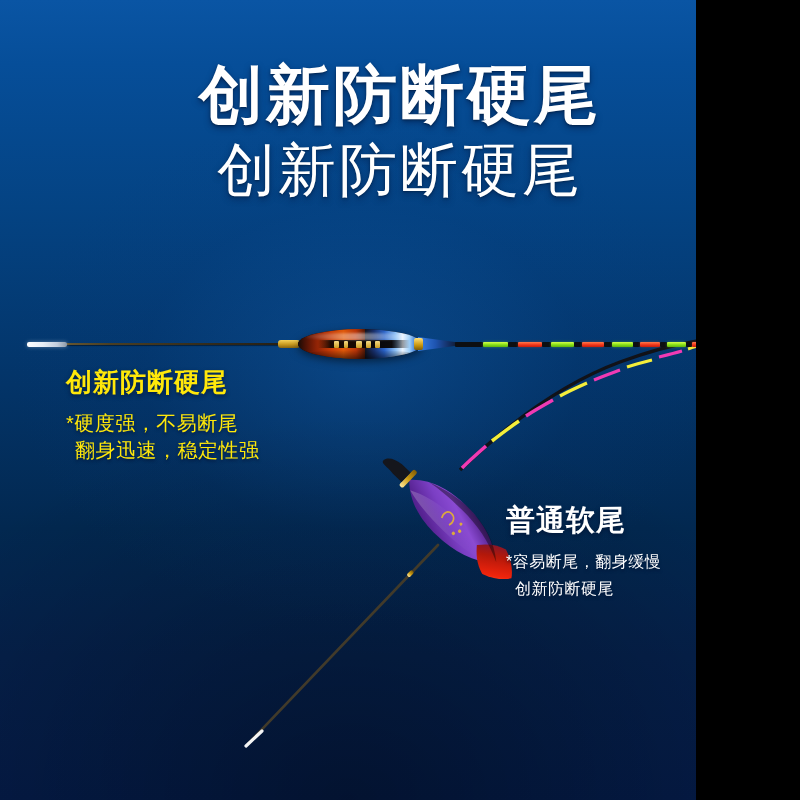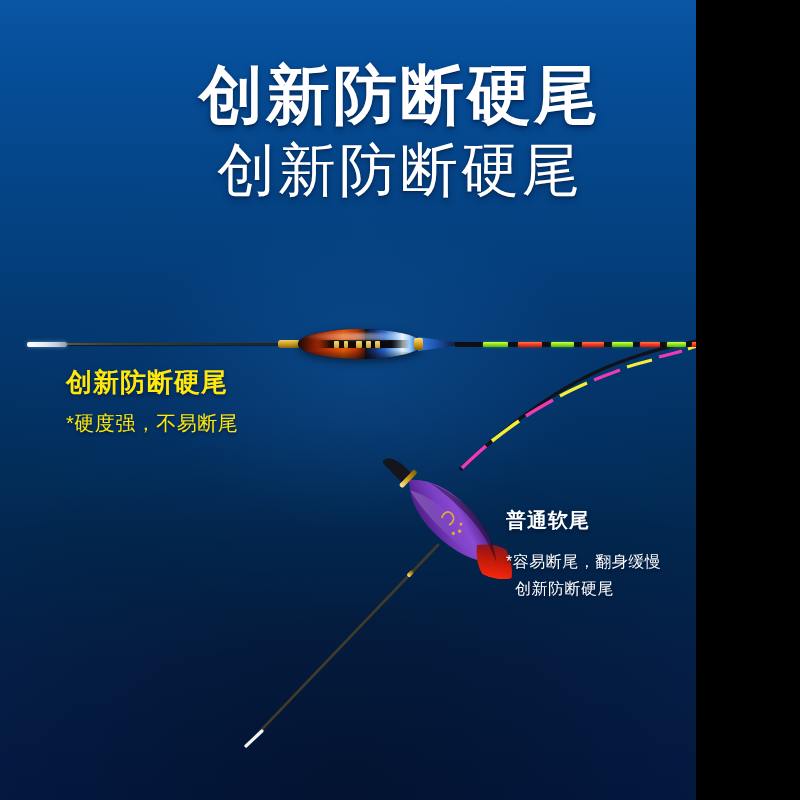--- a/index.html
+++ b/index.html
@@ -85,21 +85,21 @@
   #annot-left .annot-line {
     font-size: 20px;
     line-height: 27px;
     color: #ffe80a;
     text-shadow: 0 2px 3px rgba(0,10,40,0.55);
   }
   #annot-left .annot-line.indent { padding-left: 9px; }
 
   #annot-right { left: 506px; top: 504px; }
   #annot-right .annot-title {
-    font-size: 20px;
+    font-size: 29px;
     line-height: 32px;
     color: #ffffff;
     text-shadow: 0 2px 4px rgba(0,10,40,0.6);
   }
   #annot-right .annot-body { margin-top: 12px; }
   #annot-right .annot-line {
     font-size: 16px;
     line-height: 27px;
     color: #ffffff;
     text-shadow: 0 2px 3px rgba(0,10,40,0.55);
@@ -437,20 +437,21 @@
       <path d="M 40,88 C 58,80 82,82 94,92"></path>
       <path d="M 46,126 C 64,118 88,120 100,130"></path>
       <path d="M 56,164 C 72,158 94,160 104,168"></path>
     </g>
   </svg>
 
 <div class="annot" id="annot-left">
       <div class="annot-title">创新防断硬尾</div>
       <div class="annot-body">
         <div class="annot-line">*硬度强，不易断尾</div>
+        <div class="annot-line indent">翻身迅速，稳定性强</div>
       </div>
     </div>
     <div class="annot" id="annot-right">
       <div class="annot-title">普通软尾</div>
       <div class="annot-body">
         <div class="annot-line">*容易断尾，翻身缓慢</div>
         <div class="annot-line indent">创新防断硬尾</div>
       </div>
     </div>
   </div>

